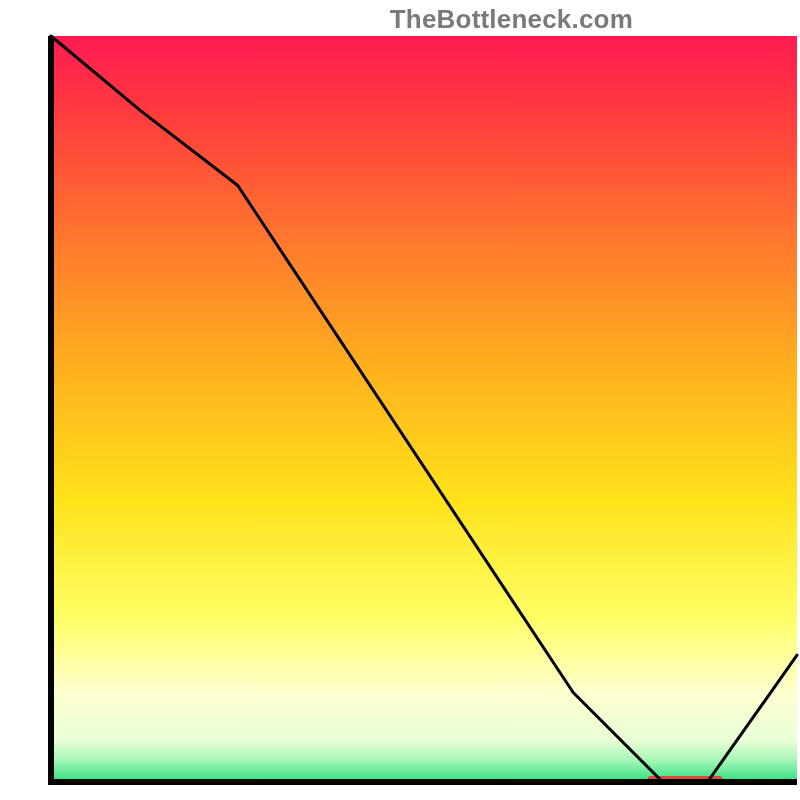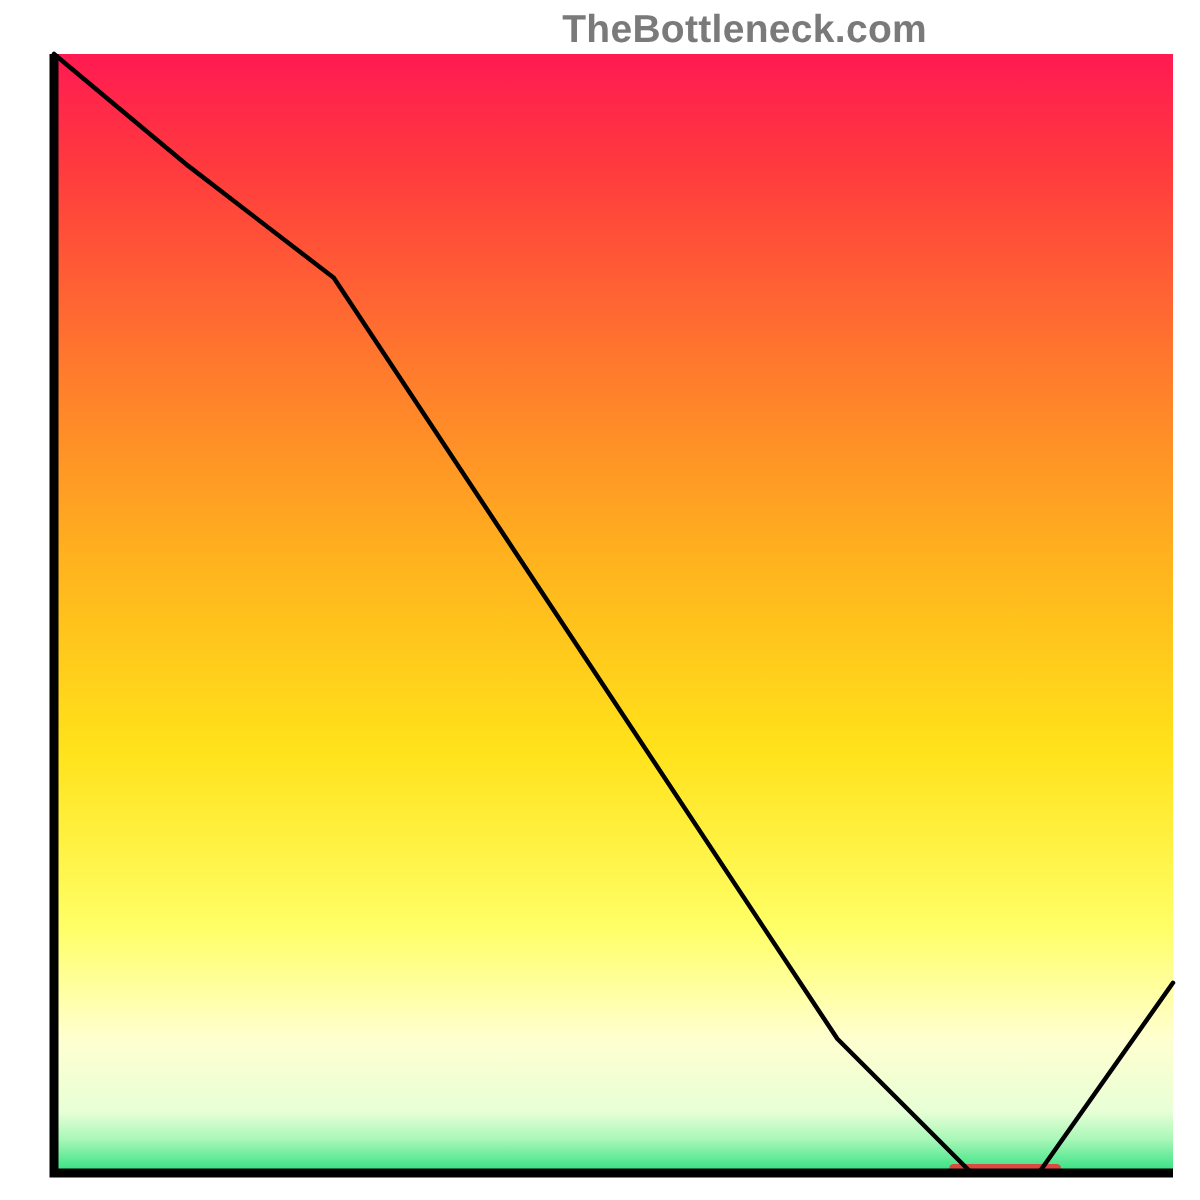--- a/index.html
+++ b/index.html
@@ -8,20 +8,21 @@
     width: 800px;
     height: 800px;
     background: #ffffff;
     font-family: Arial, Helvetica, sans-serif;
     overflow: hidden;
   }
   .chart-wrap {
     position: relative;
     width: 636px;
     height: 800px;
+    margin-left: 15px;
   }
   .watermark {
     position: absolute;
     top: 4px;
     right: 18px;
     font-size: 26px;
     font-weight: 600;
     color: #7a7a7a;
     letter-spacing: 0.2px;
     user-select: none;

